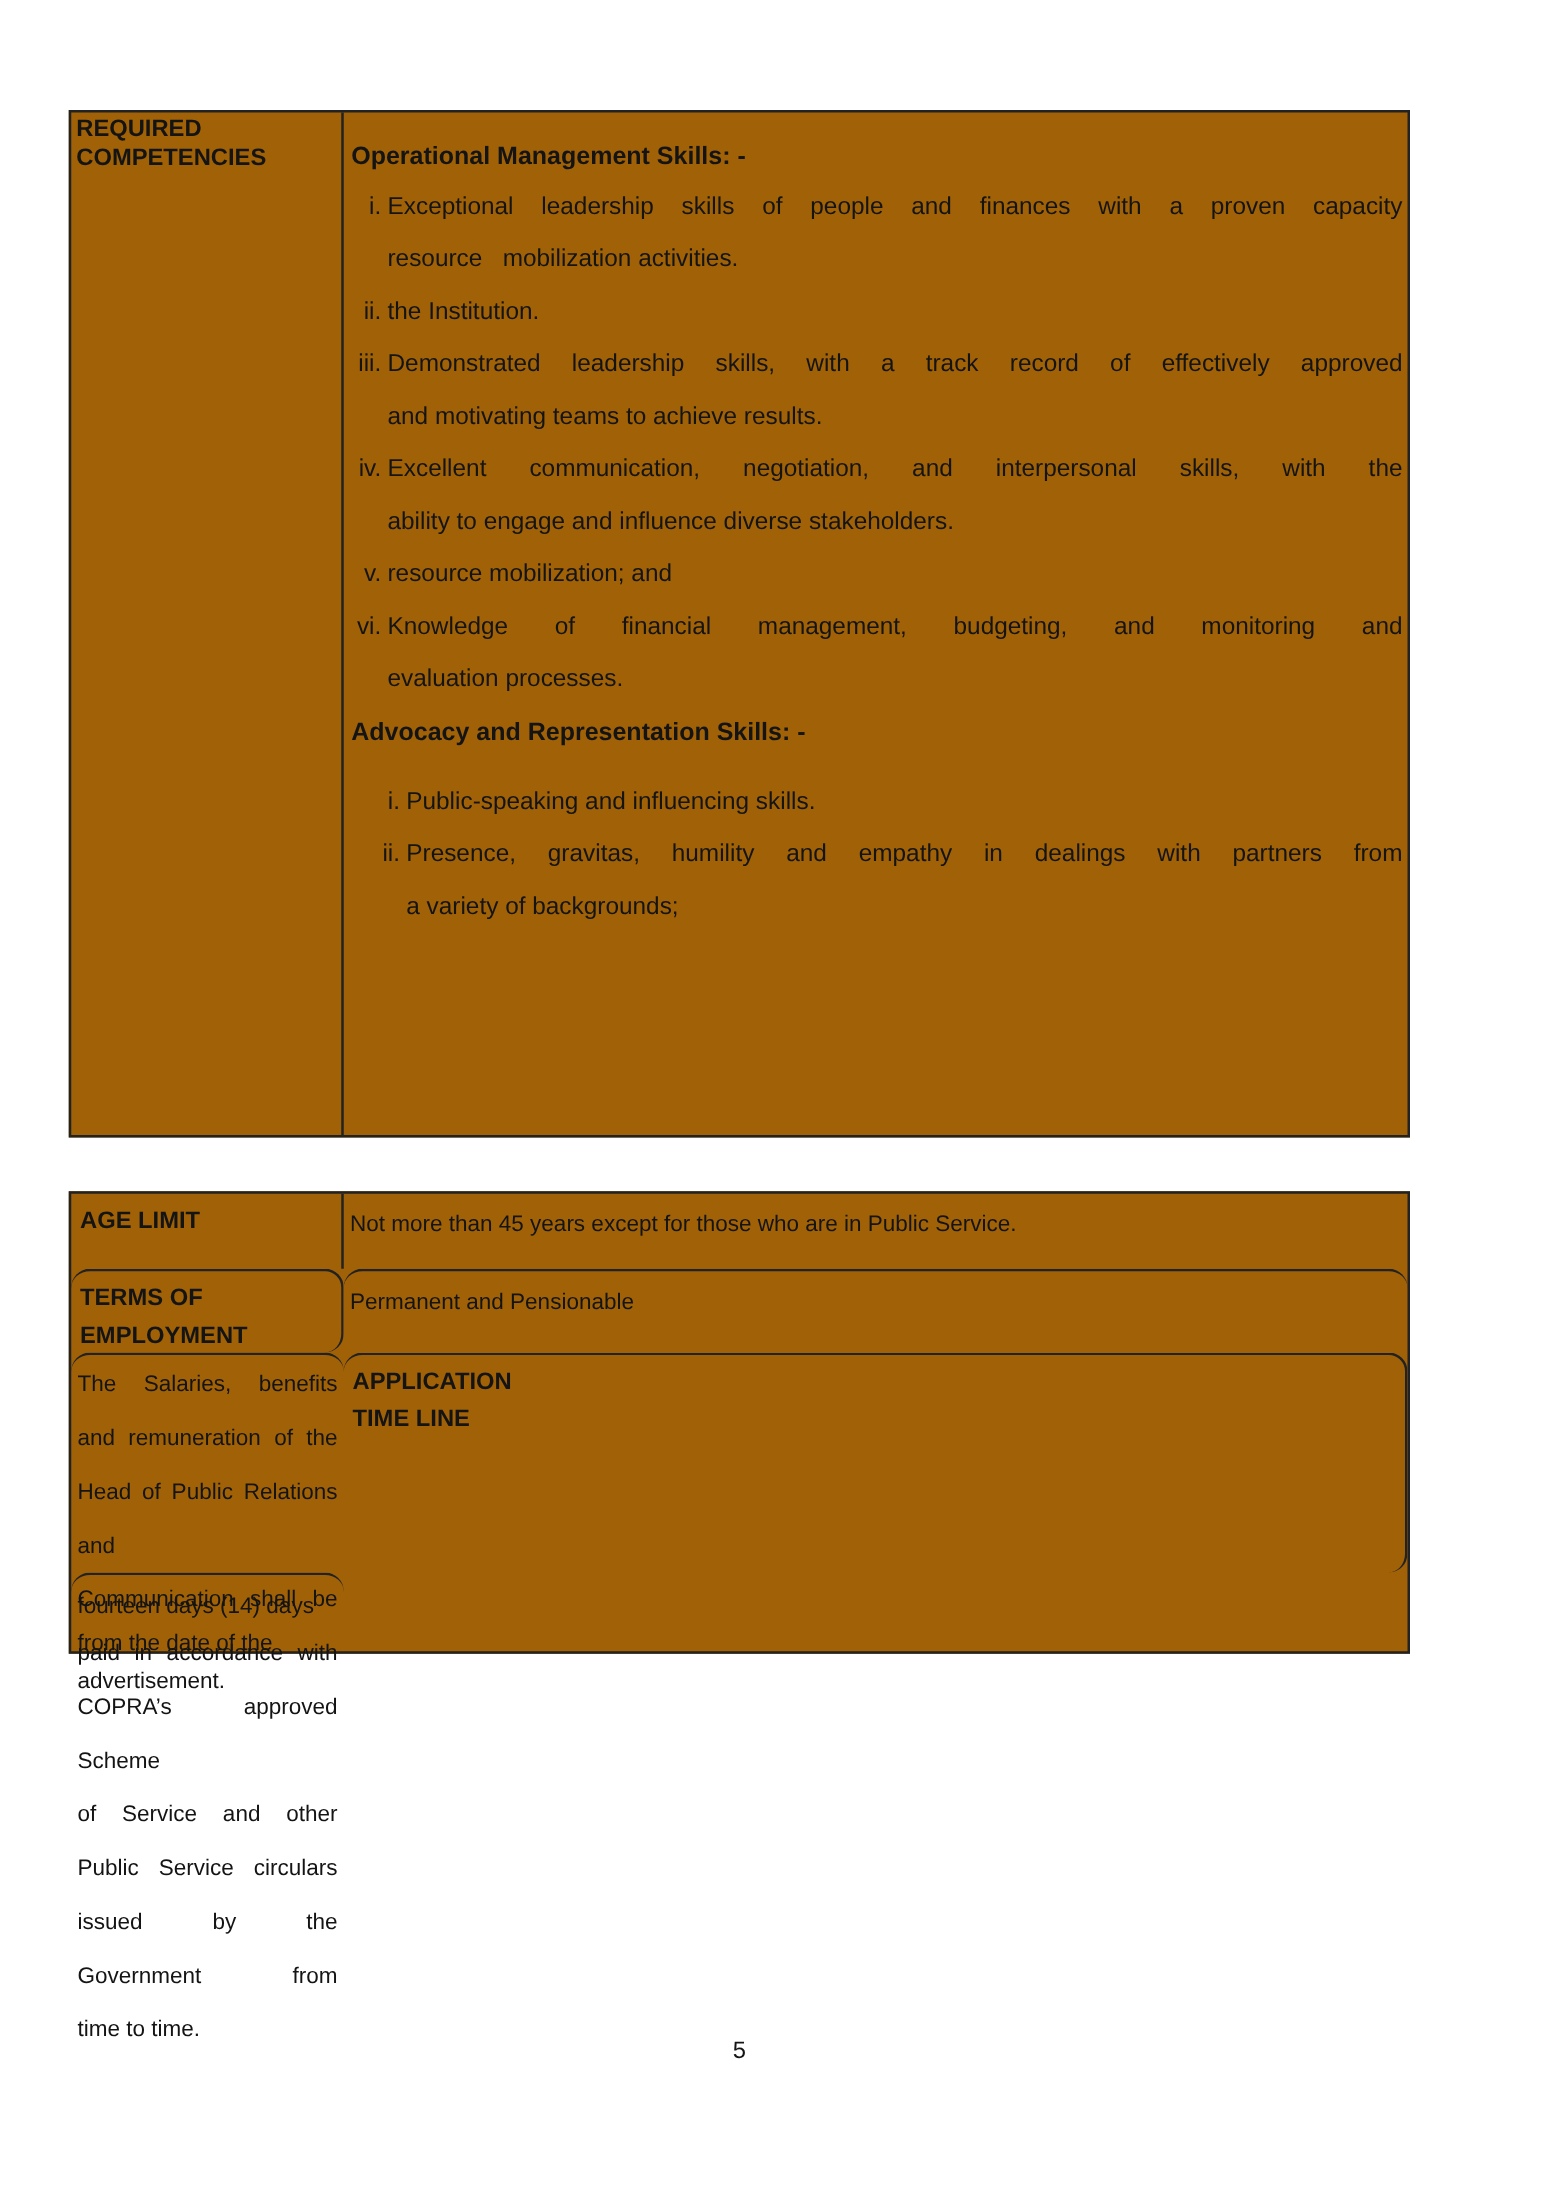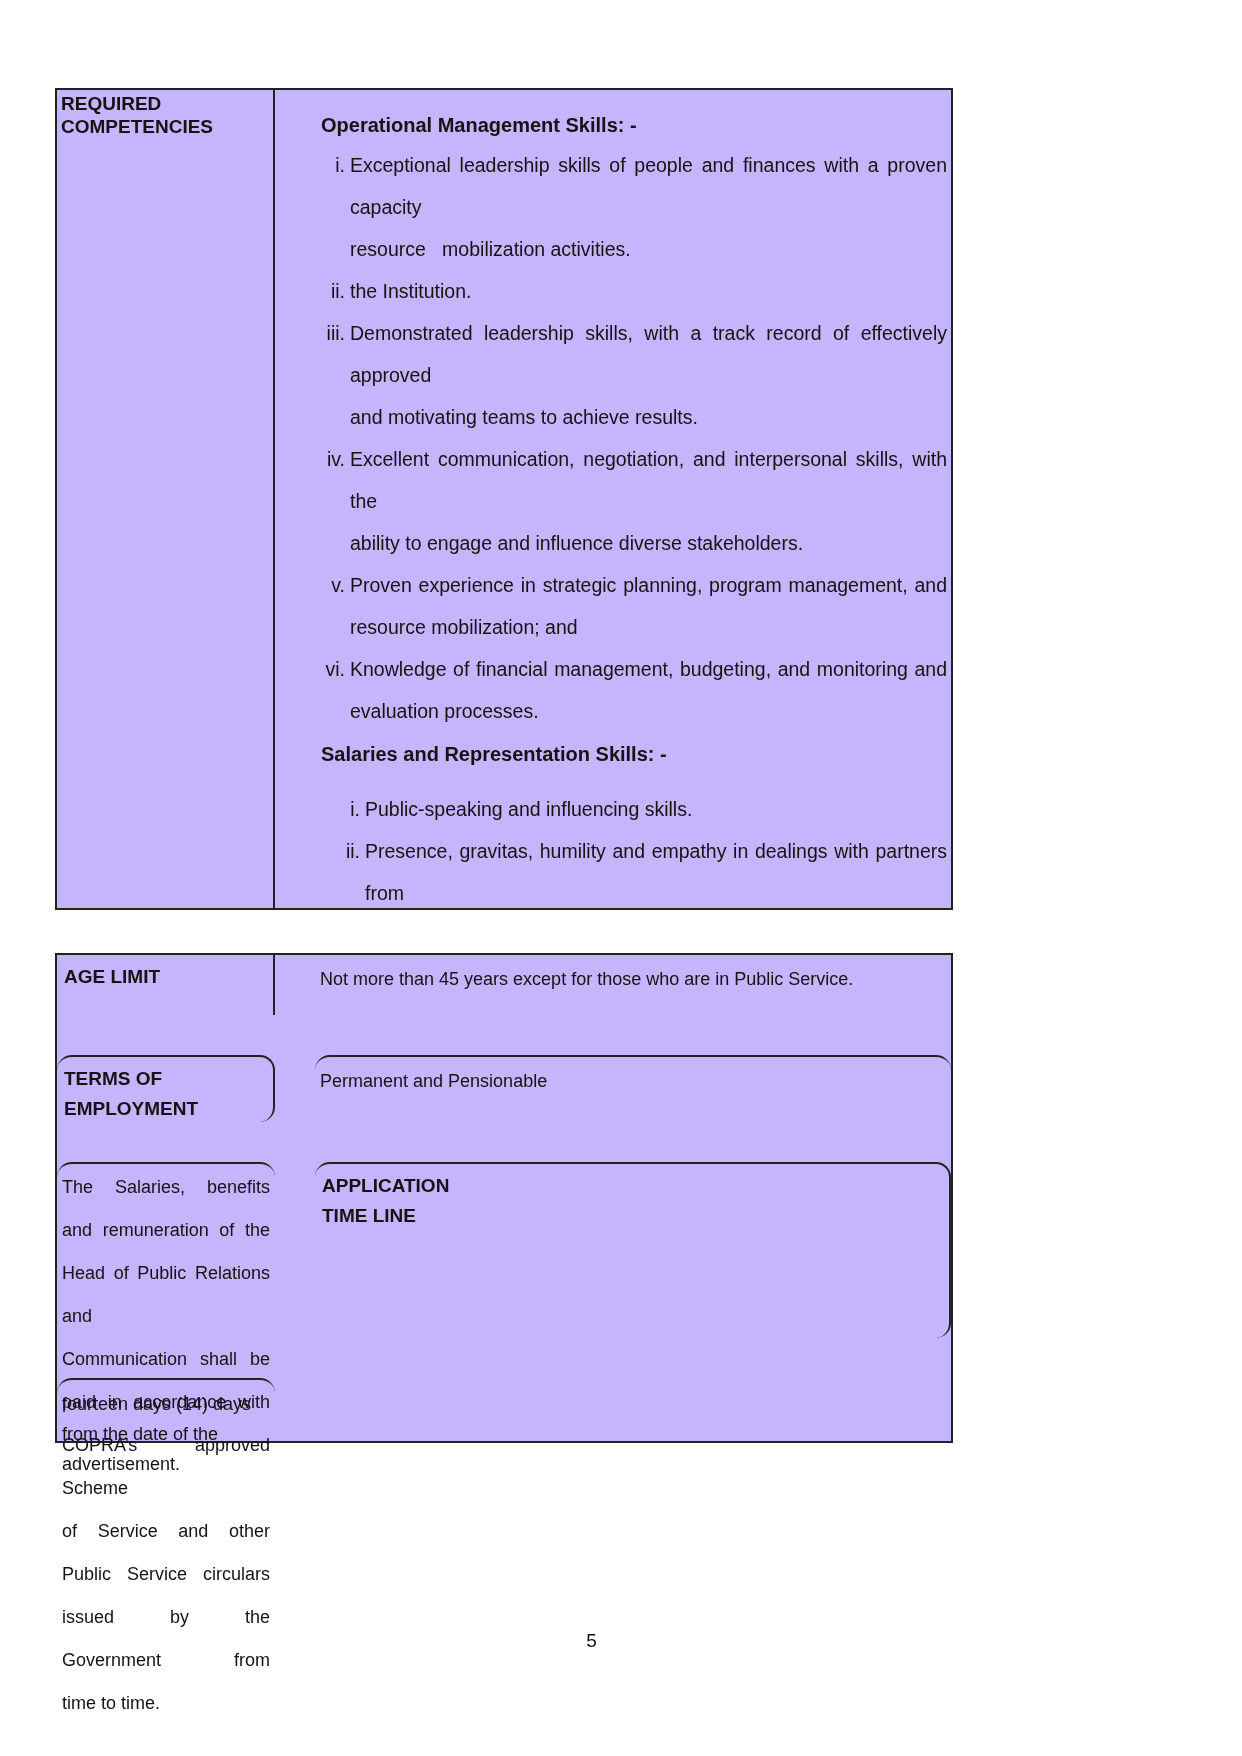--- a/index.html
+++ b/index.html
@@ -7,26 +7,25 @@
   body {
     width: 1242px; height: 1756px;
     position: relative;
     font-family: "Liberation Sans", sans-serif;
     color: #141414;
     overflow: hidden;
   }
   .table {
     position: absolute;
     left: 55px;
-    width: 898px;
+    width: 1073px;
     border: 2px solid #222222;
     display: grid;
     grid-template-columns: 218px 1fr;
-    background: #c4b5fd;
-    gap: 40px;
+    background: #a16207;
   }
   .t1 { top: 88px; height: 822px; }
   .t2 { top: 953px; grid-template-rows: 60px 67px 176px 63px; }
 
   .lbl-cell {
     border-right: 2px solid #222222;
     font-weight: bold;
     font-size: 19px;
     white-space: pre-line;
   }
@@ -114,34 +113,33 @@
       <div class="li">
         <span class="marker">iv.</span>
         <span class="itext">
           <span class="jline">Excellent communication, negotiation, and interpersonal skills, with the</span>
           <span class="lline">ability to engage and influence diverse stakeholders.</span>
         </span>
       </div>
       <div class="li">
         <span class="marker">v.</span>
         <span class="itext">
-          <span class="jline">Proven experience in strategic planning, program management, and</span>
           <span class="lline">resource mobilization; and</span>
         </span>
       </div>
       <div class="li">
         <span class="marker">vi.</span>
         <span class="itext">
           <span class="jline">Knowledge of financial management, budgeting, and monitoring and</span>
           <span class="lline">evaluation processes.</span>
         </span>
       </div>
     </div>
 
-    <div class="sec-heading second">Salaries and Representation Skills: -</div>
+    <div class="sec-heading second">Advocacy and Representation Skills: -</div>
 
     <div class="list2">
       <div class="li">
         <span class="marker">i.</span>
         <span class="itext">
           <span class="lline">Public-speaking and influencing skills.</span>
         </span>
       </div>
       <div class="li">
         <span class="marker">ii.</span>

